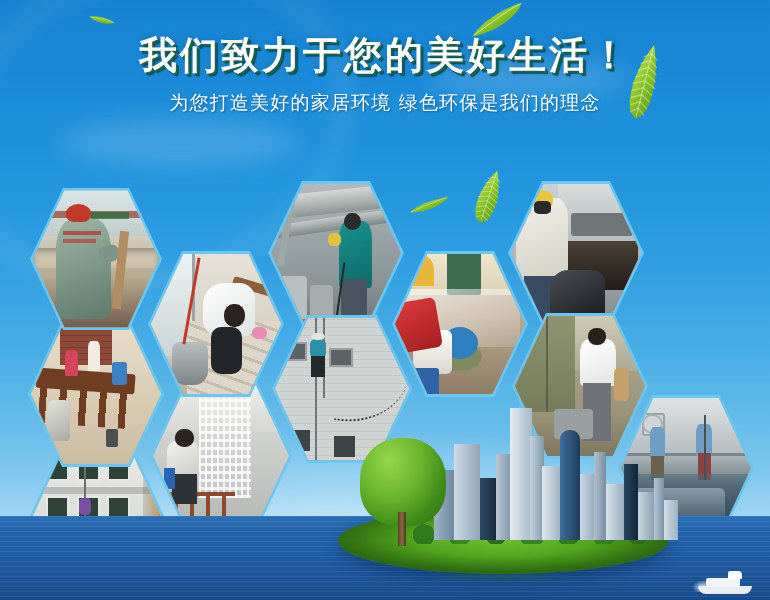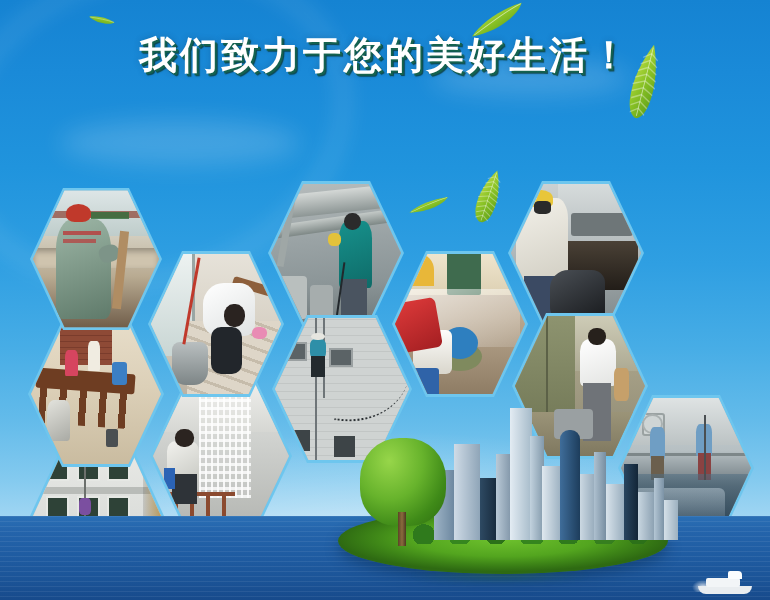--- a/index.html
+++ b/index.html
@@ -599,15 +599,16 @@
             </linearGradient>
           </defs>
           <path d="M2 66 C22 34,62 8,98 10 C86 44,48 78,2 66 Z" fill="url(#lgleafupperleft)"></path>
           <path d="M6 64 C36 44,70 20,96 12" stroke="rgba(255,255,255,.55)" stroke-width="2.5" fill="none"></path>
         </svg>
       </div>
     </div>
 
   <div class="headline-wrap">
     <div class="headline">我们致力于您的美好生活！</div>
+    <div class="subhead">为您打造美好的家居环境 绿色环保是我们的理念</div>
   </div>
 
 </div>
 
 </body></html>

